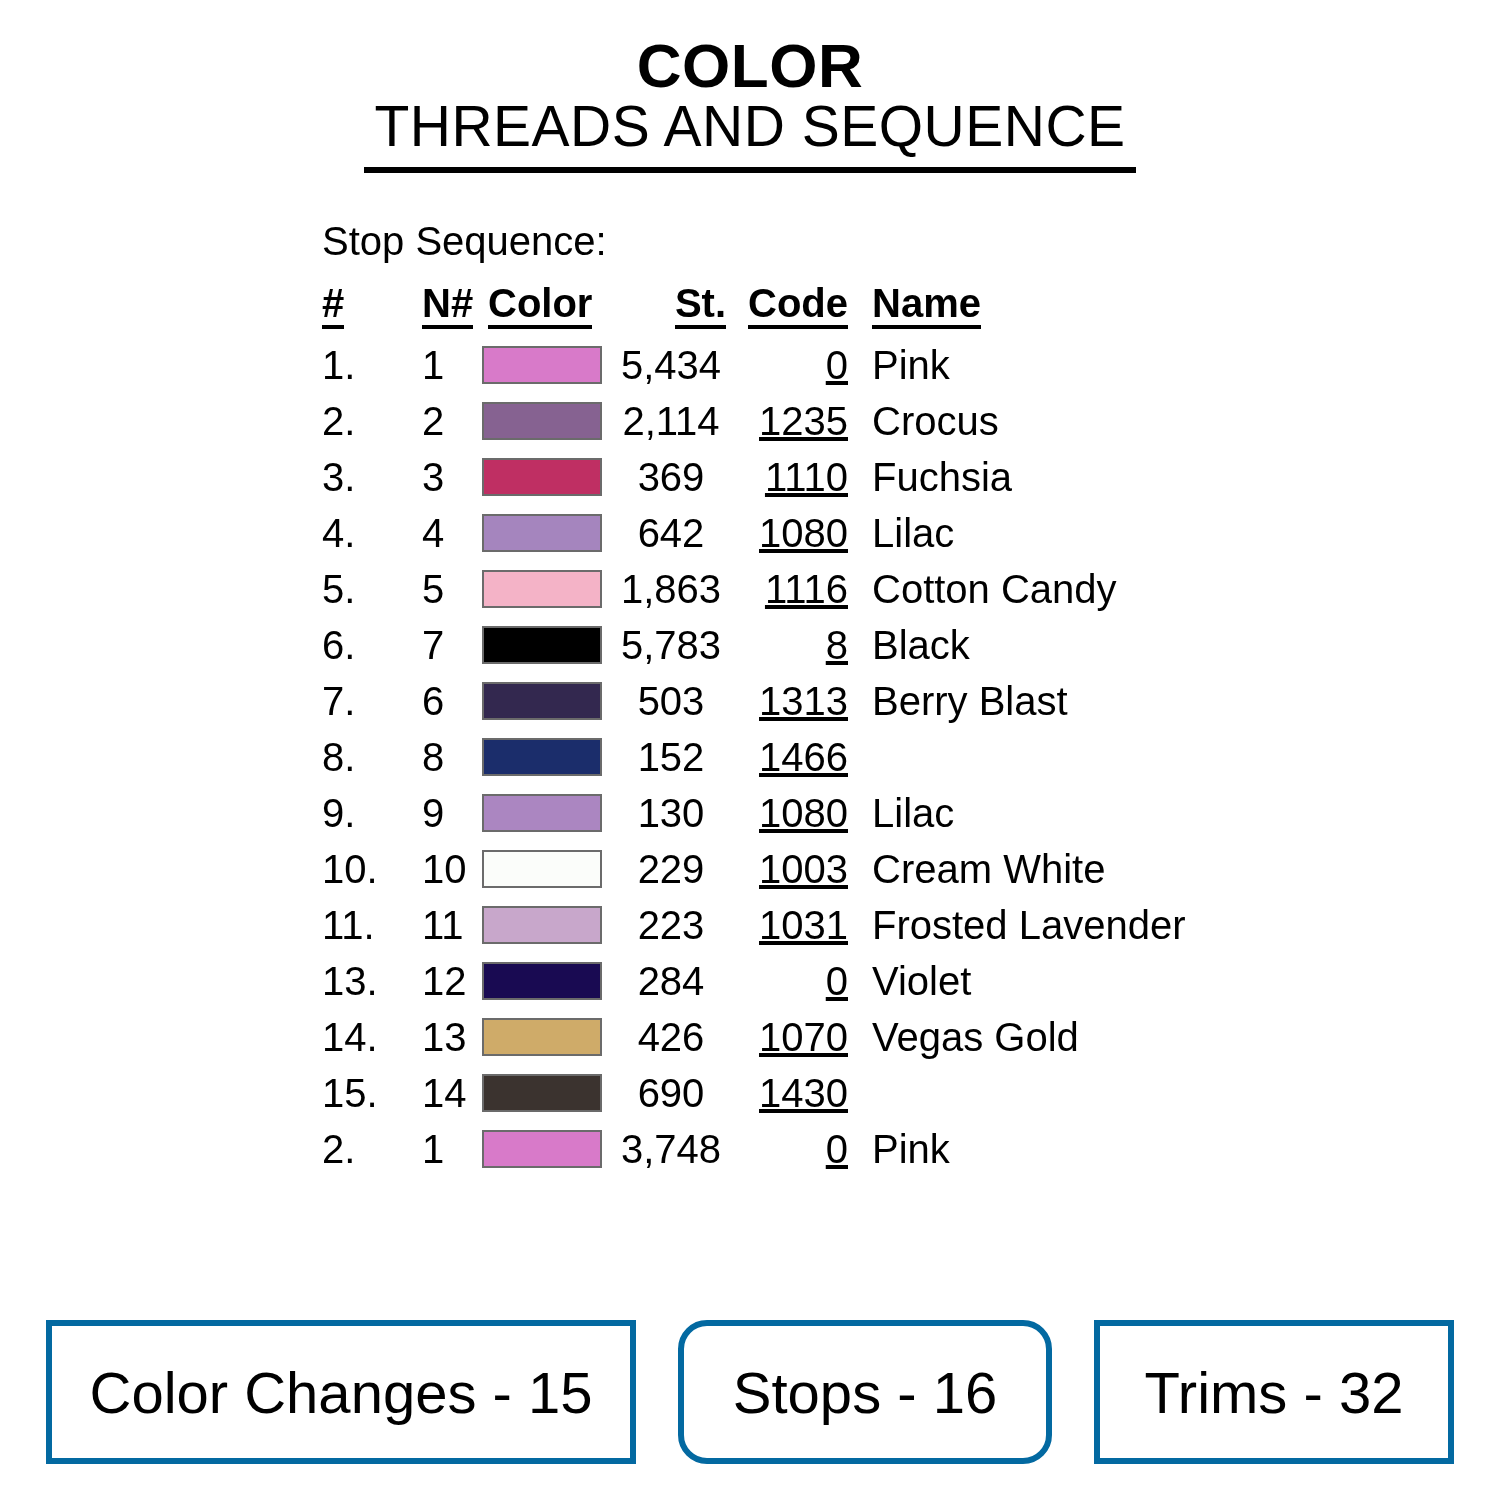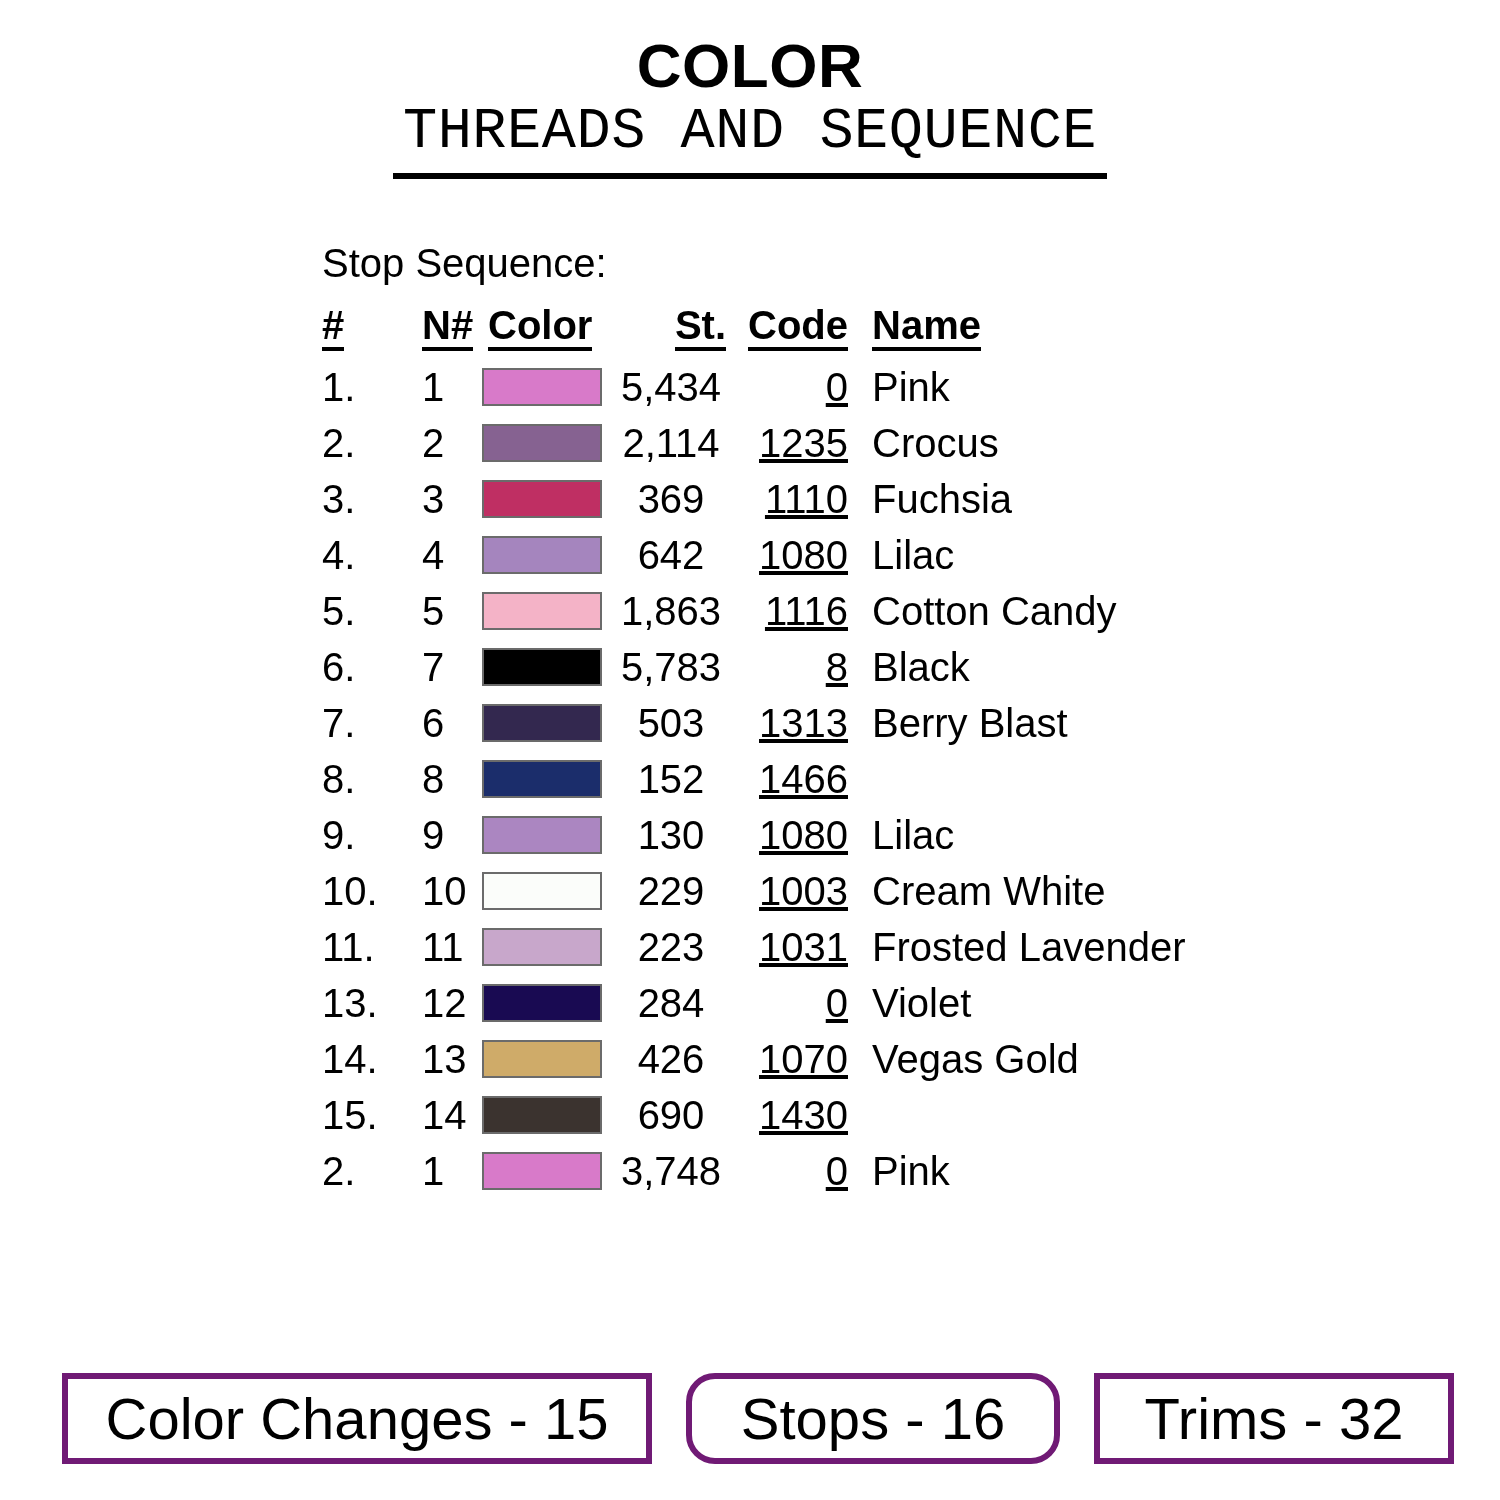--- a/index.html
+++ b/index.html
@@ -23,35 +23,33 @@
     text-align: center;
   }
   #title-main {
     font-size: 62px;
     font-weight: bold;
     letter-spacing: 0.5px;
     line-height: 1.02;
   }
   #title-sub-wrap {
     display: inline-block;
-    margin-top: 6px;
     padding: 0 10px 10px 10px;
     border-bottom: 6px solid #000;
-    font-family: Liberation Mono, monospace;
   }
   #title-sub {
     font-size: 57px;
     font-weight: 400;
     letter-spacing: 0.5px;
     line-height: 1.05;
   }
 
   
   #sequence-section {
-    margin-top: 62px;
+    margin-top: 46px;
     padding-left: 322px;
   }
   #stop-sequence-label {
     font-size: 40px;
     line-height: 1.1;
     margin-bottom: 16px;
   }
 
   table.thread-table {
     border-collapse: collapse;
@@ -103,28 +101,27 @@
   #summary-row {
     position: absolute;
     left: 46px;
     right: 46px;
     bottom: 36px;
     display: flex;
     justify-content: space-between;
     align-items: stretch;
   }
   .summary-box {
-    border: 6px solid #701a75;
+    border: 6px solid #0369a1;
     background: #fff;
     display: flex;
     align-items: center;
     justify-content: center;
-    height: 91px;
+    height: 144px;
     box-sizing: border-box;
-    margin-left: 16px;
   }
   .summary-box .summary-text {
     font-size: 58px;
     font-weight: 500;
     white-space: nowrap;
     letter-spacing: 0px;
   }
   #box-color-changes { width: 590px; }
   #box-stops         { width: 374px; border-radius: 29px; }
   #box-trims         { width: 360px; }

